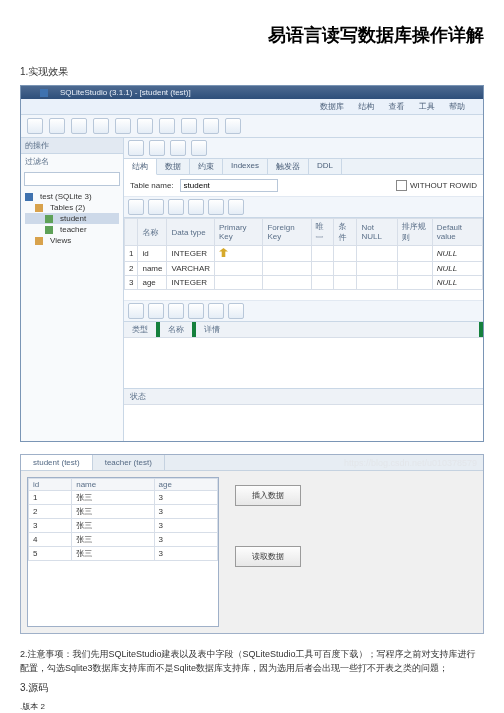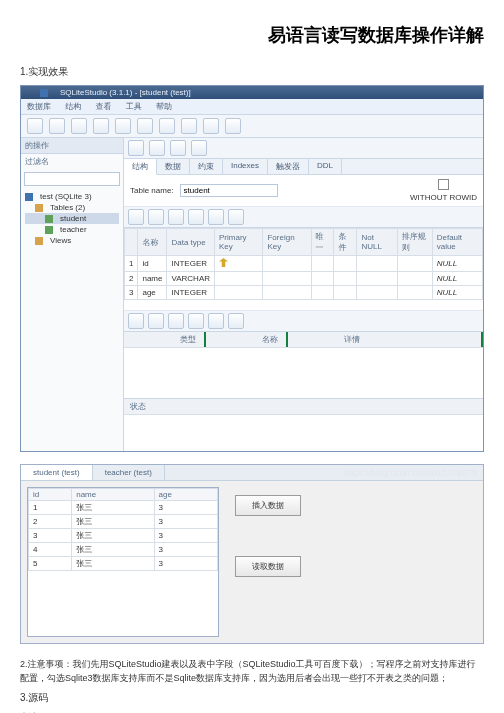--- a/index.html
+++ b/index.html
@@ -39,20 +39,21 @@
     display: flex;
     align-items: center;
     gap: 12px;
   }
   .menubar {
     background: #eaf1fa;
     font-size: 8px;
     color: #4c607a;
     padding: 2px 6px;
     border-bottom: 1px solid #c9d7e6;
+    text-align: right;
   }
   .menubar span { margin-right: 12px; }
   .toolbar {
     background: #f2f6fb;
     padding: 3px 6px;
     border-bottom: 1px solid #c9d7e6;
     display: flex;
     gap: 6px;
   }
   .tool {
@@ -166,21 +167,21 @@
     clip-path: polygon(50% 0,100% 40%,70% 40%,70% 100%,30% 100%,30% 40%,0 40%);
   }
   .null-lbl { font-style: italic; color:#888; }
   .hdr2 {
     display:flex;
     background:#eef2f7;
     border-bottom:1px solid #d7dee8;
     font-size:8px;
     color:#5a6f88;
   }
-  .hdr2 > div { padding:2px 8px; border-right:2px solid #15803d;margin-left:48px;}
+  .hdr2 > div { padding:2px 8px; border-right:4px solid #15803d;}
   .fill { flex:1; }
   .blank-area { height:50px; background:#fff; }
   .status-label {
     background:#eef2f7;
     border-top:1px solid #c9d7e6;
     padding:2px 6px;
     font-size:8px;
     color:#5a6f88;
   }
   .status-area { height:36px; background:#fff; border-top:1px solid #d7dee8; }
@@ -336,21 +337,21 @@
           <div class="tab active">结构</div>
           <div class="tab">数据</div>
           <div class="tab">约束</div>
           <div class="tab">Indexes</div>
           <div class="tab">触发器</div>
           <div class="tab">DDL</div>
         </div>
         <div class="tablename">
           <span>Table name:</span>
           <input value="student" style="">
-          <span style="margin-left:auto;display:flex;align-items:center;gap:3px;flex-direction:column;">
+          <span style="margin-left:auto;display:flex;align-items:center;gap:3px;">
             <span style="width:9px;height:9px;border:1px solid #888;display:inline-block;"></span>
             <span>WITHOUT ROWID</span>
           </span>
         </div>
         <div class="grid-tool">
           <span class="tool"></span>
           <span class="tool"></span>
           <span class="tool"></span>
           <span class="tool"></span>
           <span class="tool"></span>

